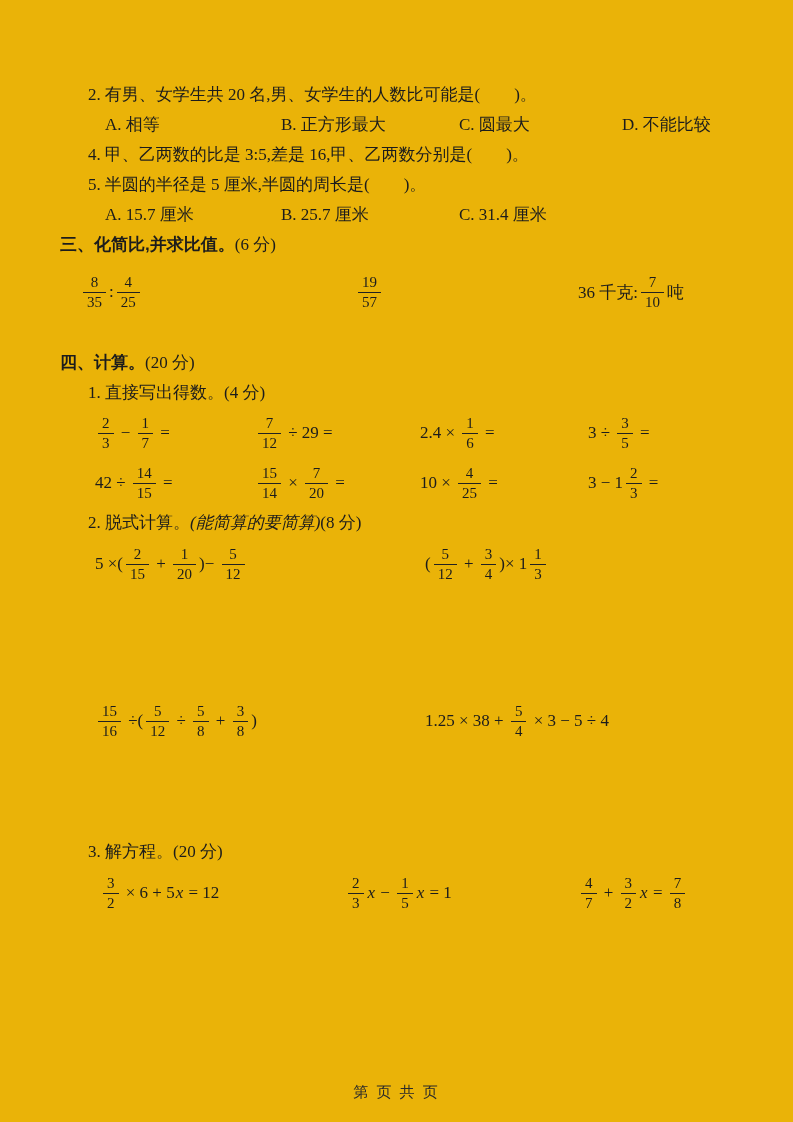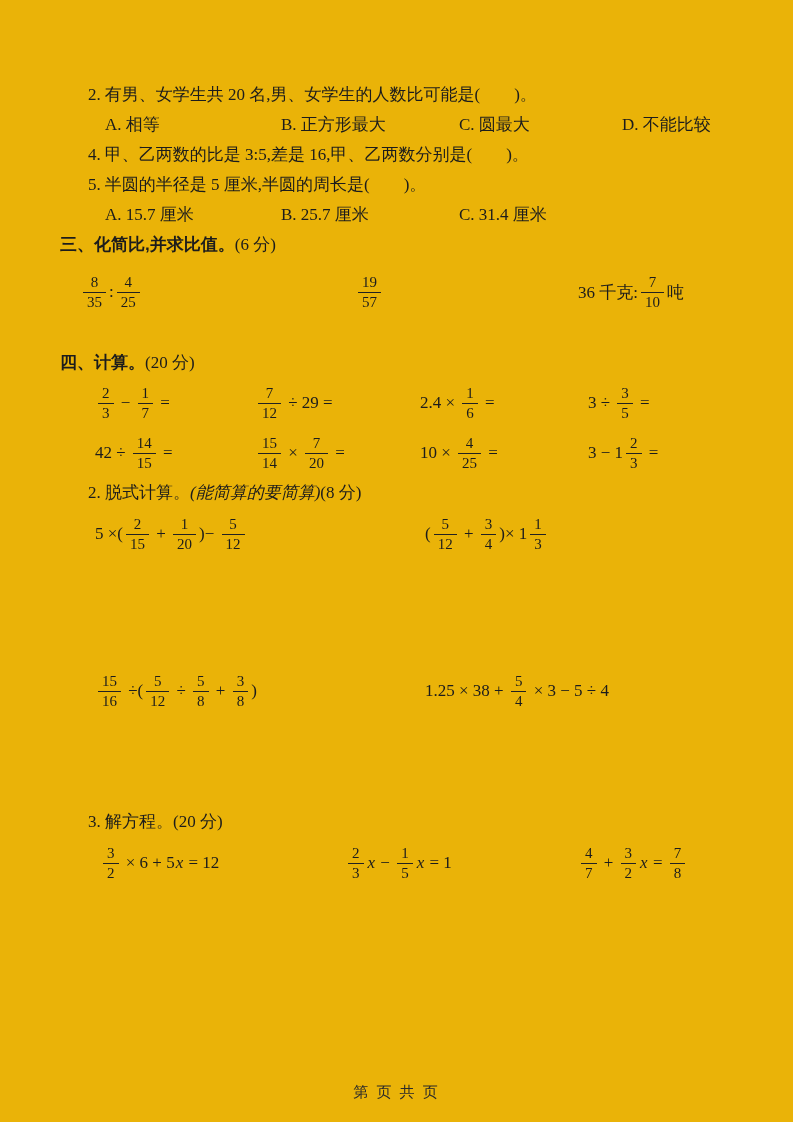--- a/index.html
+++ b/index.html
@@ -97,20 +97,21 @@
       <span class="cell">
           <span class="math"><span class="mt">36 千克:</span><span class="frac"><span class="num">7</span><span class="den">10</span></span><span class="mt">吨</span></span>
         </span>
     </div>
   </div>
 
   <div class="gap-sec4">
     <div class="sec-header"><span class="sec-title">四、计算。</span><span class="sec-points">(20 分)</span></div>
 
     <div>
+      <div class="sublabel"><span>1. 直接写出得数。</span><span>(4 分)</span></div>
       <div class="mrow r41">
         <span class="cell c1">
             <span class="math"><span class="frac"><span class="num">2</span><span class="den">3</span></span><span class="mt"> − </span><span class="frac"><span class="num">1</span><span class="den">7</span></span><span class="mt"> =</span></span>
           </span>
         <span class="cell c2">
             <span class="math"><span class="frac"><span class="num">7</span><span class="den">12</span></span><span class="mt"> ÷ 29 =</span></span>
           </span>
         <span class="cell c3">
             <span class="math"><span class="mt">2.4 × </span><span class="frac"><span class="num">1</span><span class="den">6</span></span><span class="mt"> =</span></span>
           </span>

